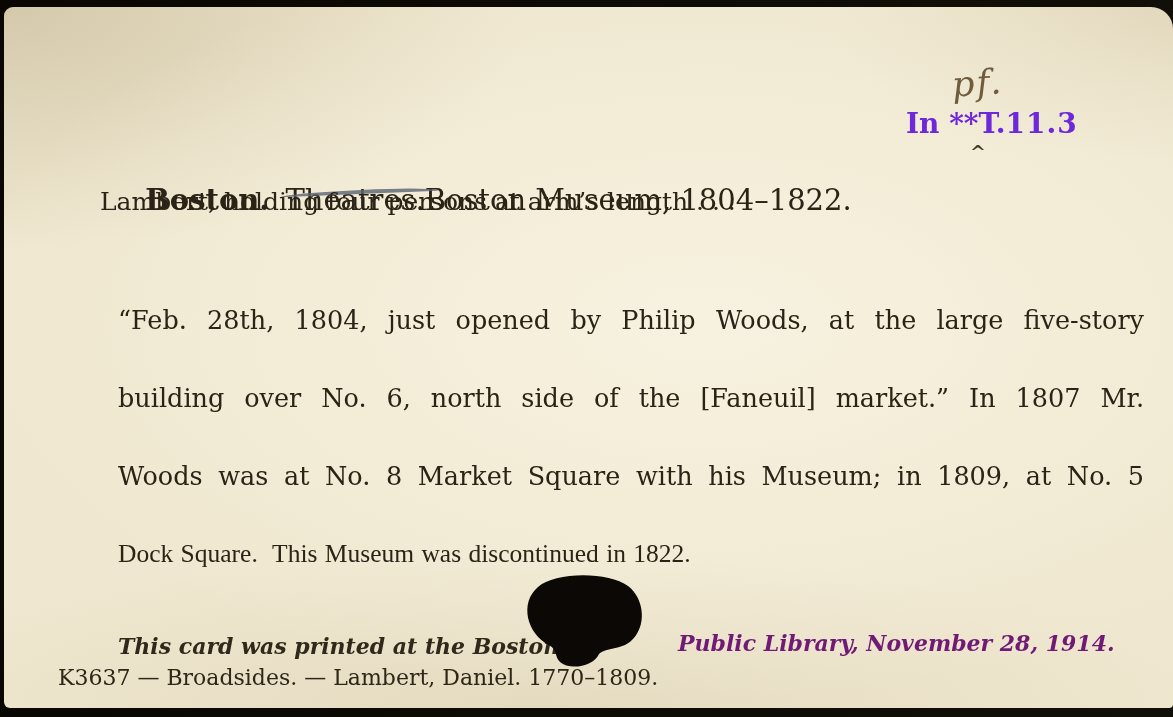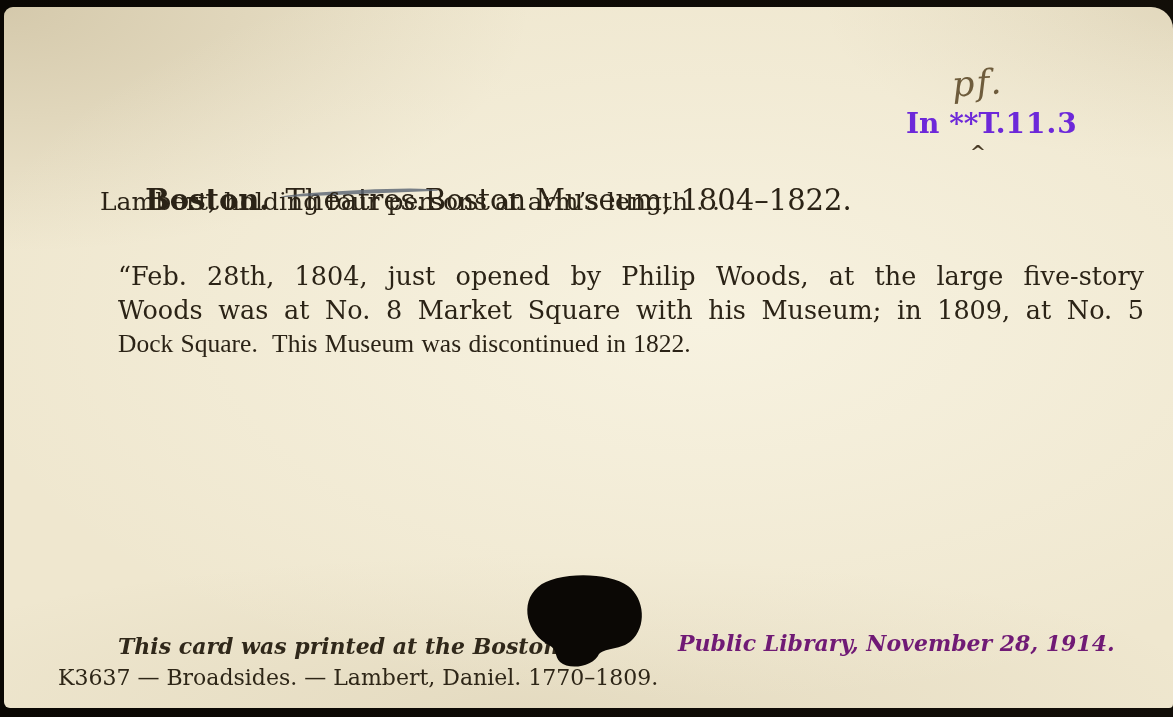--- a/index.html
+++ b/index.html
@@ -58,20 +58,21 @@
   .title-line { left: 96px; top: 180px; font-size: 25px; }
   .imprint { left: 134px; top: 217px; font-size: 28px; }
   .imprint .it { font-style: italic; margin-right: 6px; }
 
   
   .notes { left: 114px; top: 252px; width: 1026px; font-size: 25.5px; }
   .note-line {
     height: 34px; line-height: 34px;
     text-align: justify; text-align-last: justify;
     word-spacing: 1px;
+    margin-top: 44px;
   }
   .note-line.last { text-align-last: left; font-family: Liberation Serif, serif; }
 
   
   .blot { position: absolute; left: 500px; top: 563px; z-index: 2; }
 
   
   .footer-left  { left: 114px; top: 627px; font-size: 22px; font-style: italic; font-weight: 700; color: #30281a; }
   .footer-right { left: 674px; top: 624px; font-size: 22px; font-style: italic; font-weight: 700; color: #701a75; }
   .tracing { left: 54px; top: 658px; font-size: 22px; color: #2e2617; }
@@ -91,20 +92,21 @@
 
     <div class="txt heading pre">
       <span class="b">Boston.</span><span class="struck-wrap"><span>Theatres.</span><span class="strike"></span></span><span>Boston Museum, 1804–1822.</span>
     </div>
 
     <div class="txt title-line pre">Lambert, holding four persons at arm’s length . . .</div>
 
 
     <div class="txt notes">
       <div class="note-line">“Feb. 28th, 1804, just opened by Philip Woods, at the large five-story</div>
+      <div class="note-line">building over No. 6, north side of the [Faneuil] market.” In 1807 Mr.</div>
       <div class="note-line">Woods was at No. 8 Market Square with his Museum; in 1809, at No. 5</div>
       <div class="note-line last pre">Dock Square.  This Museum was discontinued in 1822.</div>
     </div>
 
     <svg class="blot" width="150" height="108" viewBox="0 0 150 108">
       <path d="M34 17 C50 2 104 1 124 16 C141 29 143 57 127 71 C117 80 103 77 95 84 C90 96 66 101 56 92 C50 86 54 80 45 75 C23 64 15 33 34 17 Z" fill="#0b0805"></path>
     </svg>
 
     <div class="txt footer-left">This card was printed at the Boston</div>
     <div class="txt footer-right">Public Library, November 28, 1914.</div>

